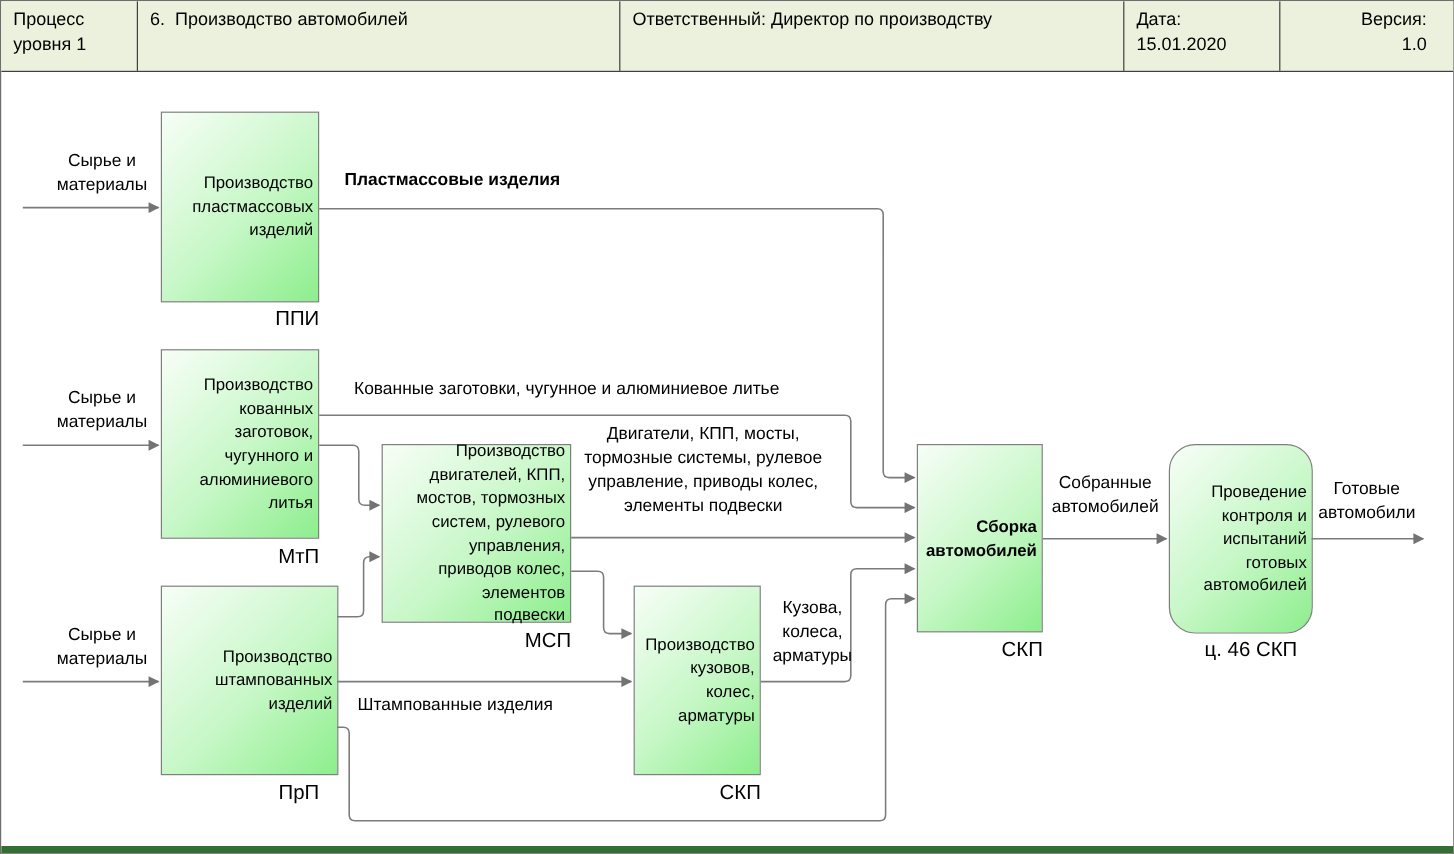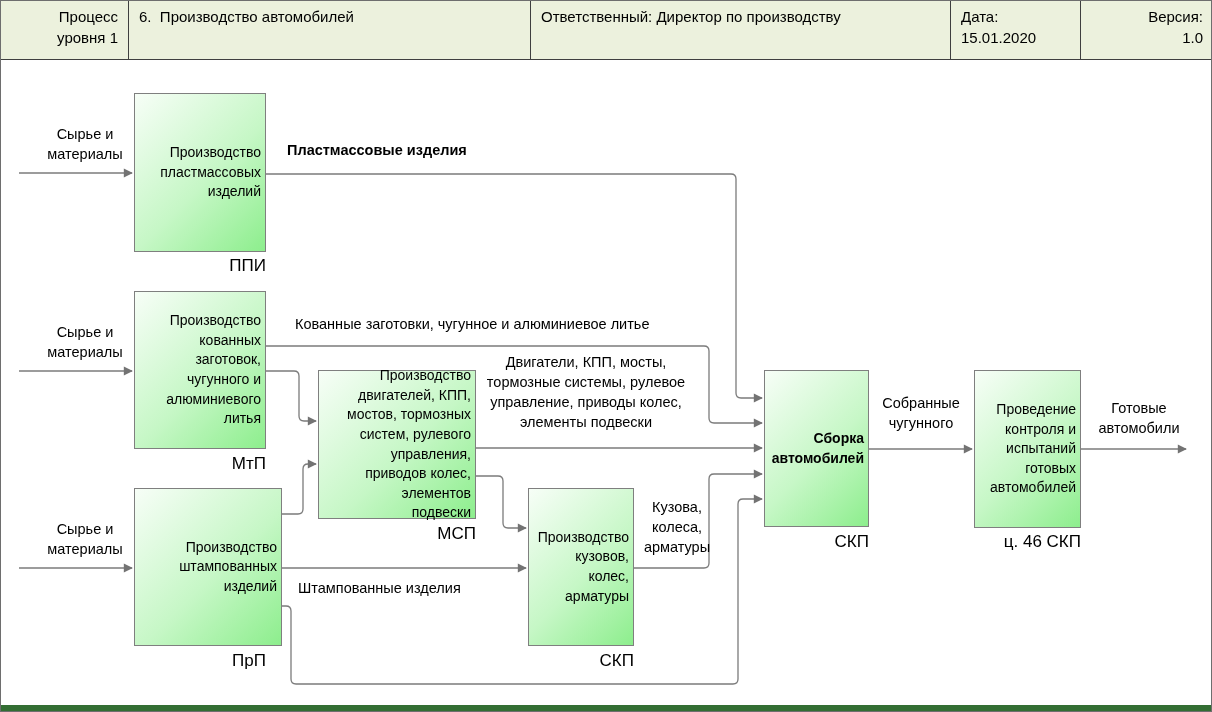--- a/index.html
+++ b/index.html
@@ -11,39 +11,39 @@
   
   .header {
     position:absolute; top:0; left:0; width:1212px; height:59px;
     display:flex; background:#ecf1dd; border-bottom:1px solid #3f3f3f;
   }
   .hcell {
     padding:6px 10px 4px 10px; font-size:15px; line-height:1.38; color:#000;
     border-right:1px solid #3f3f3f; overflow:hidden;
   }
   .hcell:last-child { border-right:none;text-align:right; }
-  .hc1 { width:128px;text-align:right; }
+  .hc1 { width:114px; }
   .hc2 { width:402px; white-space:pre-wrap; }
   .hc3 { width:420px; }
   .hc4 { width:130px; }
   .hc5 { width:132px; }
   
   .box {
     position:absolute; display:flex; align-items:center; justify-content:center;
     text-align:right; font-size:14px; line-height:1.4; color:#000;
     background:linear-gradient(135deg,#f7fef7 0%,#c6f7c6 55%,#8dee8d 100%);
     border:1px solid #7f7f7f; padding:2px 4px; z-index:2;
   }
   .box-ppi  { left:133px; top:92px;  width:132px; height:159px; }
   .box-mtp  { left:133px; top:290px; width:132px; height:158px; }
   .box-msp  { left:317px; top:369px; width:158px; height:149px;padding-left:24px; }
   .box-prp  { left:133px; top:487px; width:148px; height:158px; }
   .box-skp1 { left:527px; top:487px; width:106px; height:158px; }
   .box-asm  { left:763px; top:369px; width:105px; height:157px;font-weight:bold; }
-  .box-c46  { left:973px; top:369px; width:107px; height:158px; }
+  .box-c46  { left:973px; top:369px; width:120px; height:158px;border-radius:22px; }
   
   .tag {
     position:absolute; text-align:right; font-size:17px; color:#000; z-index:2;
   }
   .tag-ppi  { left:133px; top:255px; width:132px; }
   .tag-mtp  { left:133px; top:453px; width:132px; }
   .tag-msp  { left:317px; top:523px; width:158px; }
   .tag-prp  { left:133px; top:650px; width:132px; }
   .tag-skp1 { left:527px; top:650px; width:106px; }
   .tag-asm  { left:763px; top:531px; width:105px; }
@@ -132,18 +132,18 @@
   <div class="tag tag-c46">ц. 46 СКП</div>
 
   <div class="flabel wrap lbl-in1">Сырье и материалы</div>
   <div class="flabel wrap lbl-in2">Сырье и материалы</div>
   <div class="flabel wrap lbl-in3">Сырье и материалы</div>
   <div class="flabel lbl-plastics">Пластмассовые изделия</div>
   <div class="flabel lbl-forged">Кованные заготовки, чугунное и алюминиевое литье</div>
   <div class="flabel wrap lbl-engines">Двигатели, КПП, мосты, тормозные системы, рулевое управление, приводы колес, элементы подвески</div>
   <div class="flabel lbl-stamped">Штампованные изделия</div>
   <div class="flabel wrap lbl-bodies">Кузова, колеса, арматуры</div>
-  <div class="flabel wrap lbl-assembled">Собранные чугунного</div>
+  <div class="flabel wrap lbl-assembled">Собранные автомобилей</div>
   <div class="flabel wrap lbl-finished">Готовые автомобили</div>
 
   <div class="bottom-bar"></div>
 
 </div>
 
 </body></html>

